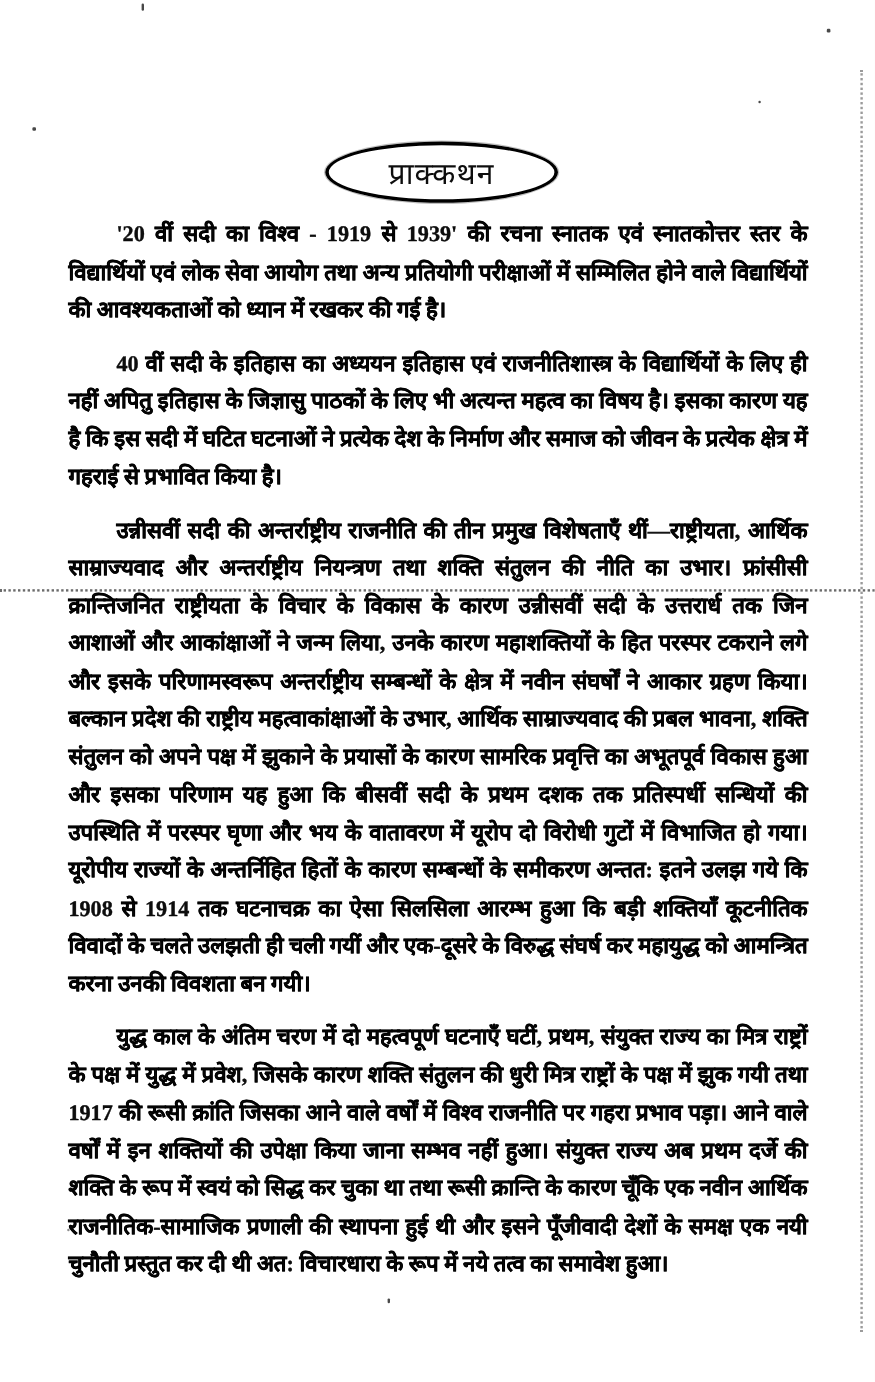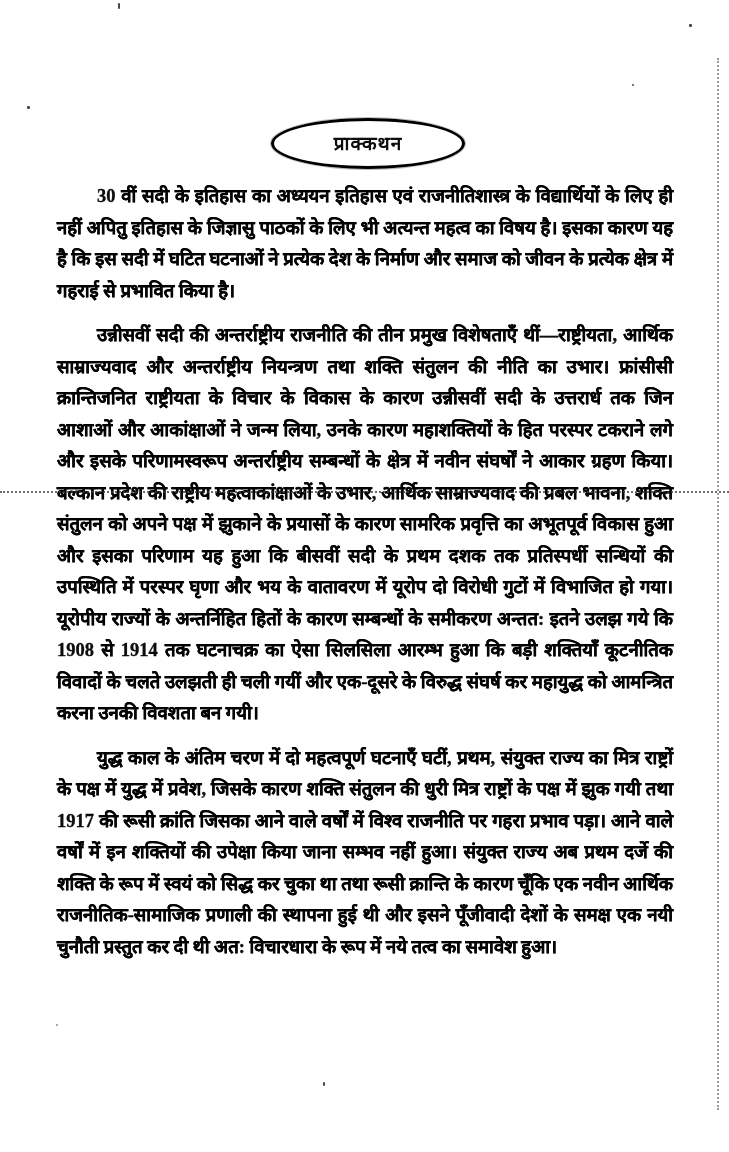--- a/index.html
+++ b/index.html
@@ -11,21 +11,21 @@
     position:relative;width:729px;height:1152px;overflow:hidden;
     background:#ffffff;color:#0d0d0d;
   }
   .title-ellipse{
     position:absolute;left:271px;top:118px;width:188px;height:45px;
     border:3px solid #000;border-radius:50% / 50%;
     display:flex;align-items:center;justify-content:center;
     box-shadow:0 0 0 1px rgba(0,0,0,.25);
   }
   .title-text{
-    font-size:19px;font-weight:bold;letter-spacing:1px;
+    font-size:25px;font-weight:normal;letter-spacing:1px;
     transform:translateY(-1px);
   }
   .content{
     position:absolute;left:57px;top:181px;width:616px;
     text-align:justify;font-size:18.5px;line-height:31.5px;font-weight:700;
     -webkit-text-stroke:.3px #000;
   }
   .content p{margin:0 0 13px;text-indent:40px;}
   .h-fold{
     position:absolute;left:0;top:491px;width:729px;height:0;
@@ -46,21 +46,22 @@
 </head>
 <body>
 
 <div class="page">
 
   <div class="title-ellipse">
     <span class="title-text">प्राक्कथन</span>
   </div>
 
   <div class="content">
-    <p>30 वीं सदी के इतिहास का अध्ययन इतिहास एवं राजनीतिशास्त्र के विद्यार्थियों के लिए ही नहीं अपितु इतिहास के जिज्ञासु पाठकों के लिए भी अत्यन्त महत्व का विषय है। इसका कारण यह है कि इस सदी में घटित घटनाओं ने प्रत्येक देश के निर्माण और समाज को जीवन के प्रत्येक क्षेत्र में गहराई से प्रभावित किया है।</p>
+    <p>'20 वीं सदी का विश्व - 1919 से 1939' की रचना स्नातक एवं स्नातकोत्तर स्तर के विद्यार्थियों एवं लोक सेवा आयोग तथा अन्य प्रतियोगी परीक्षाओं में सम्मिलित होने वाले विद्यार्थियों की आवश्यकताओं को ध्यान में रखकर की गई है।</p>
+    <p>40 वीं सदी के इतिहास का अध्ययन इतिहास एवं राजनीतिशास्त्र के विद्यार्थियों के लिए ही नहीं अपितु इतिहास के जिज्ञासु पाठकों के लिए भी अत्यन्त महत्व का विषय है। इसका कारण यह है कि इस सदी में घटित घटनाओं ने प्रत्येक देश के निर्माण और समाज को जीवन के प्रत्येक क्षेत्र में गहराई से प्रभावित किया है।</p>
     <p>उन्नीसवीं सदी की अन्तर्राष्ट्रीय राजनीति की तीन प्रमुख विशेषताएँ थीं—राष्ट्रीयता, आर्थिक साम्राज्यवाद और अन्तर्राष्ट्रीय नियन्त्रण तथा शक्ति संतुलन की नीति का उभार। फ्रांसीसी क्रान्तिजनित राष्ट्रीयता के विचार के विकास के कारण उन्नीसवीं सदी के उत्तरार्ध तक जिन आशाओं और आकांक्षाओं ने जन्म लिया, उनके कारण महाशक्तियों के हित परस्पर टकराने लगे और इसके परिणामस्वरूप अन्तर्राष्ट्रीय सम्बन्धों के क्षेत्र में नवीन संघर्षों ने आकार ग्रहण किया। बल्कान प्रदेश की राष्ट्रीय महत्वाकांक्षाओं के उभार, आर्थिक साम्राज्यवाद की प्रबल भावना, शक्ति संतुलन को अपने पक्ष में झुकाने के प्रयासों के कारण सामरिक प्रवृत्ति का अभूतपूर्व विकास हुआ और इसका परिणाम यह हुआ कि बीसवीं सदी के प्रथम दशक तक प्रतिस्पर्धी सन्धियों की उपस्थिति में परस्पर घृणा और भय के वातावरण में यूरोप दो विरोधी गुटों में विभाजित हो गया। यूरोपीय राज्यों के अन्तर्निहित हितों के कारण सम्बन्धों के समीकरण अन्तत: इतने उलझ गये कि 1908 से 1914 तक घटनाचक्र का ऐसा सिलसिला आरम्भ हुआ कि बड़ी शक्तियाँ कूटनीतिक विवादों के चलते उलझती ही चली गयीं और एक-दूसरे के विरुद्ध संघर्ष कर महायुद्ध को आमन्त्रित करना उनकी विवशता बन गयी।</p>
     <p>युद्ध काल के अंतिम चरण में दो महत्वपूर्ण घटनाएँ घटीं, प्रथम, संयुक्त राज्य का मित्र राष्ट्रों के पक्ष में युद्ध में प्रवेश, जिसके कारण शक्ति संतुलन की धुरी मित्र राष्ट्रों के पक्ष में झुक गयी तथा 1917 की रूसी क्रांति जिसका आने वाले वर्षों में विश्व राजनीति पर गहरा प्रभाव पड़ा। आने वाले वर्षों में इन शक्तियों की उपेक्षा किया जाना सम्भव नहीं हुआ। संयुक्त राज्य अब प्रथम दर्जे की शक्ति के रूप में स्वयं को सिद्ध कर चुका था तथा रूसी क्रान्ति के कारण चूँकि एक नवीन आर्थिक राजनीतिक-सामाजिक प्रणाली की स्थापना हुई थी और इसने पूँजीवादी देशों के समक्ष एक नयी चुनौती प्रस्तुत कर दी थी अत: विचारधारा के रूप में नये तत्व का समावेश हुआ।</p>
   </div>
 
   <div class="h-fold"></div>
   <div class="v-edge"></div>
 
   <div class="speck s1"></div>
   <div class="speck s2"></div>
   <div class="speck s3"></div>

